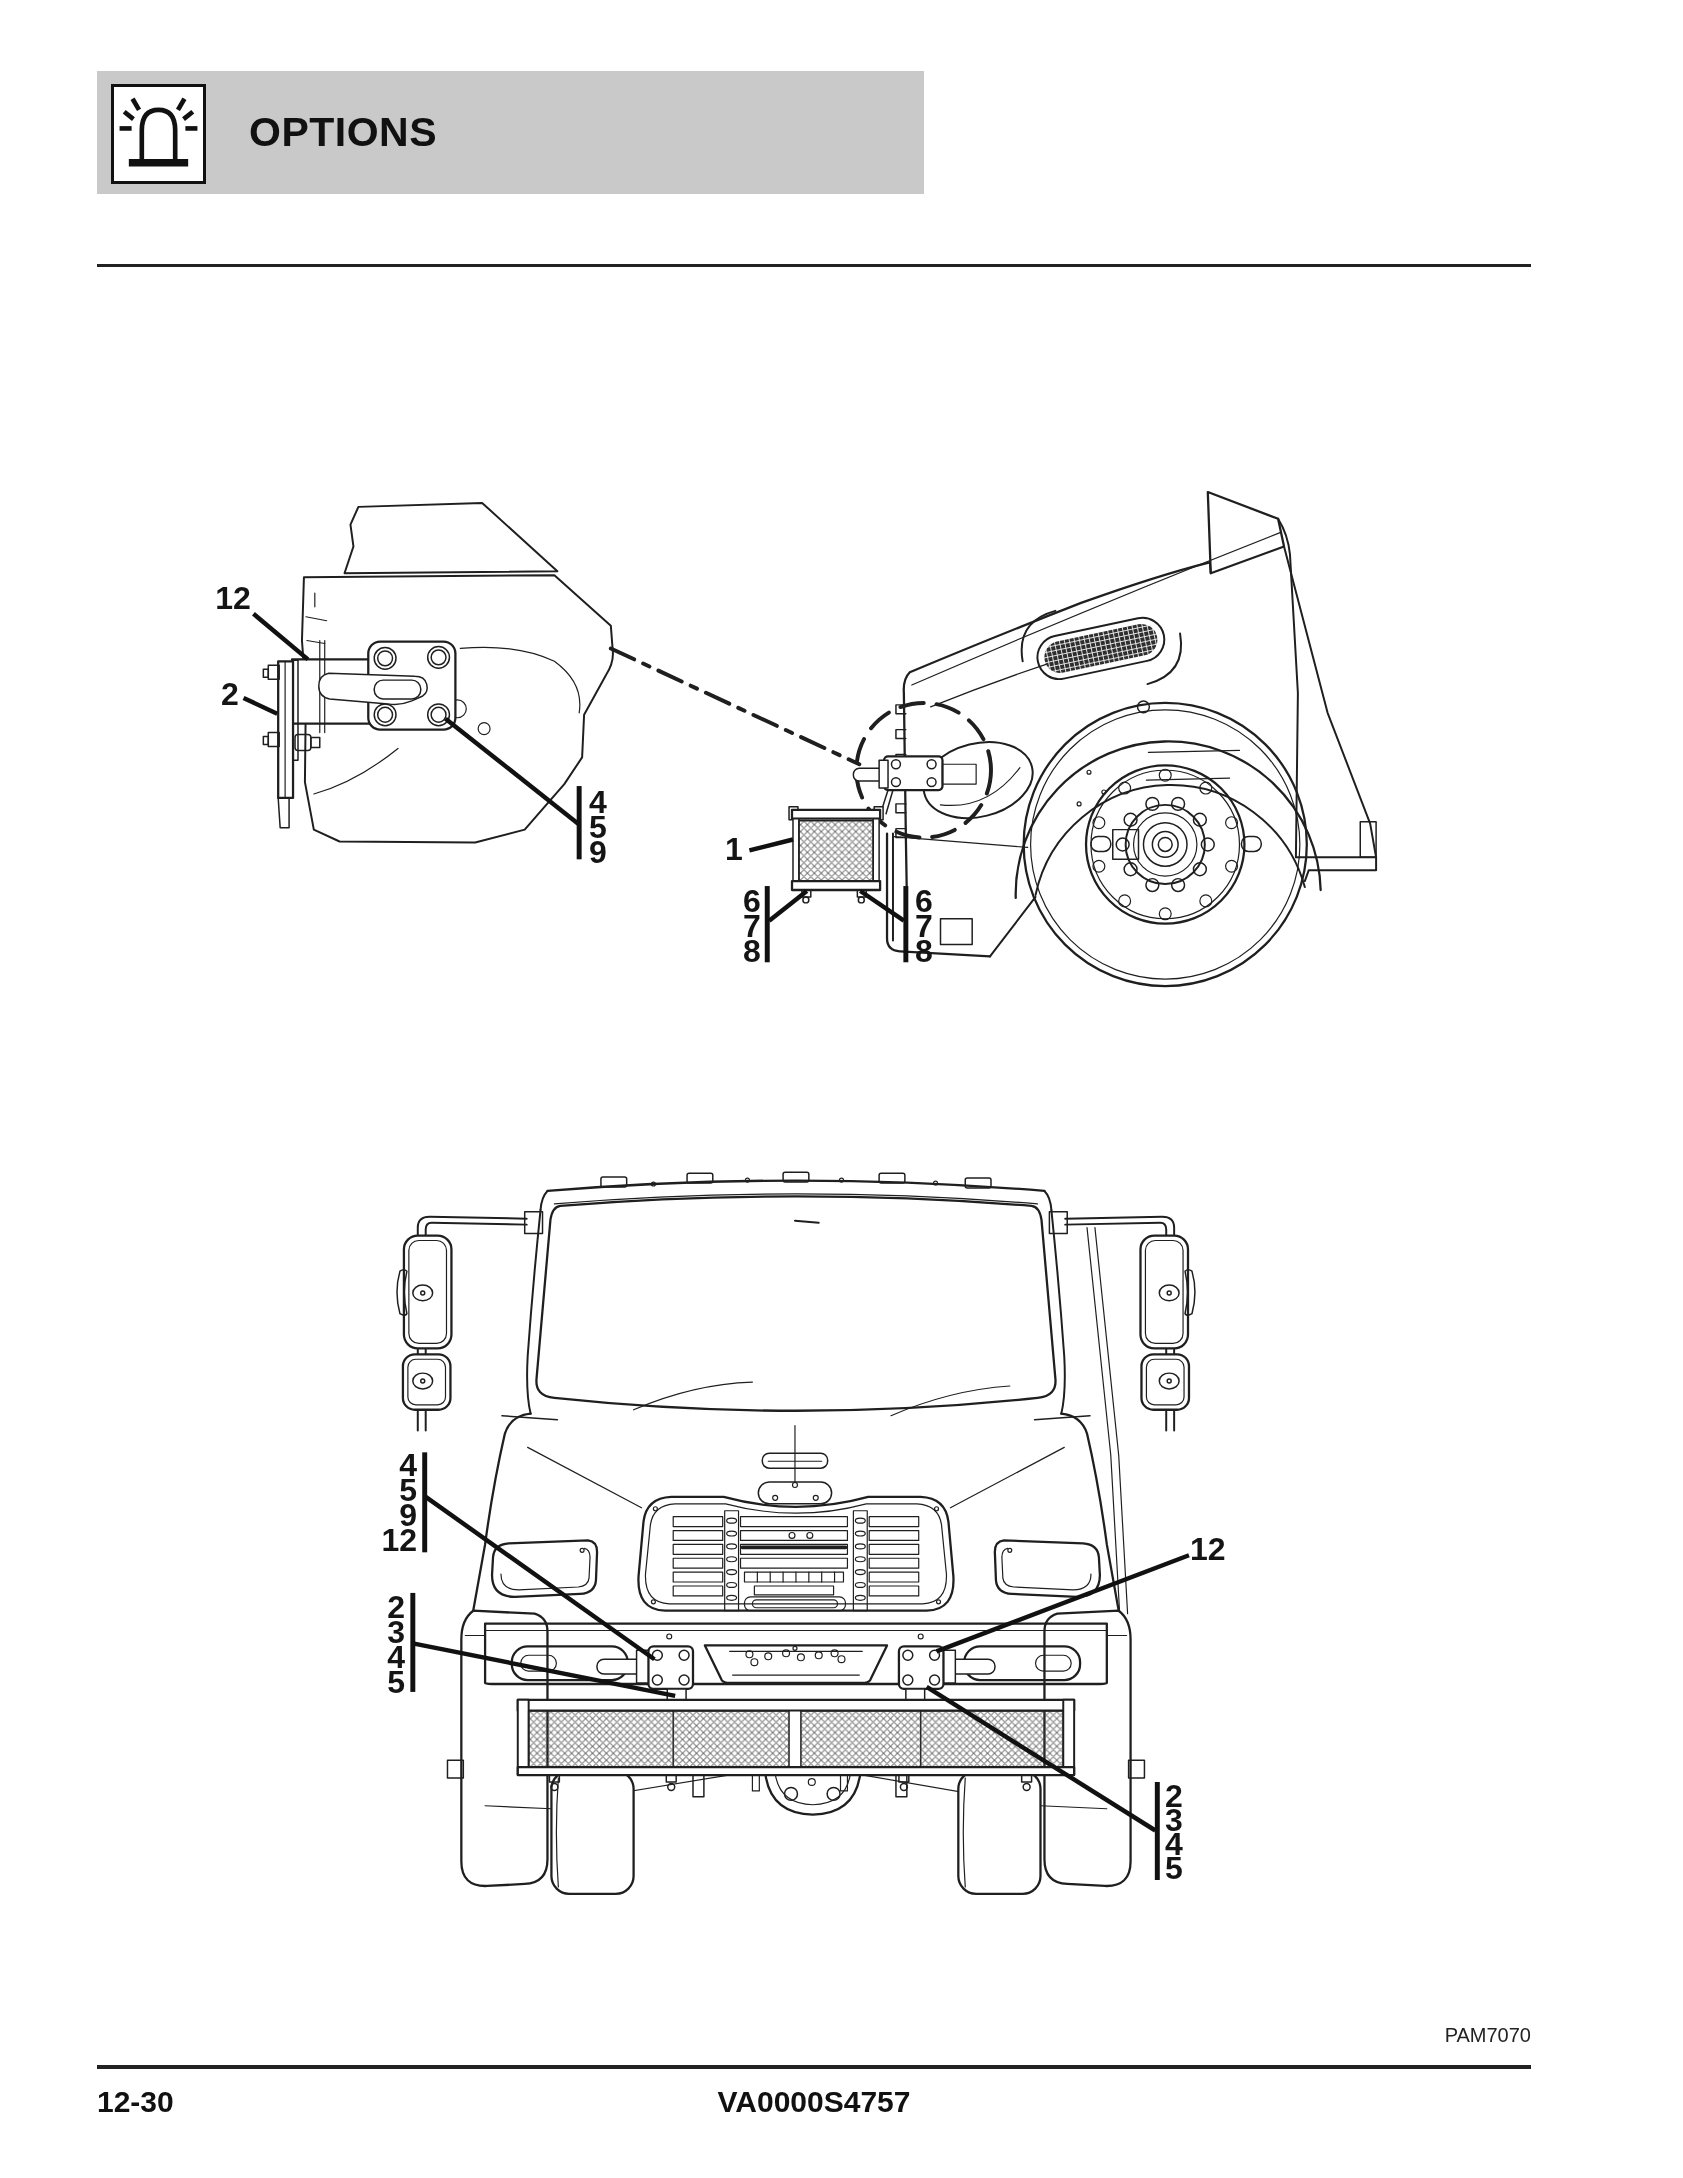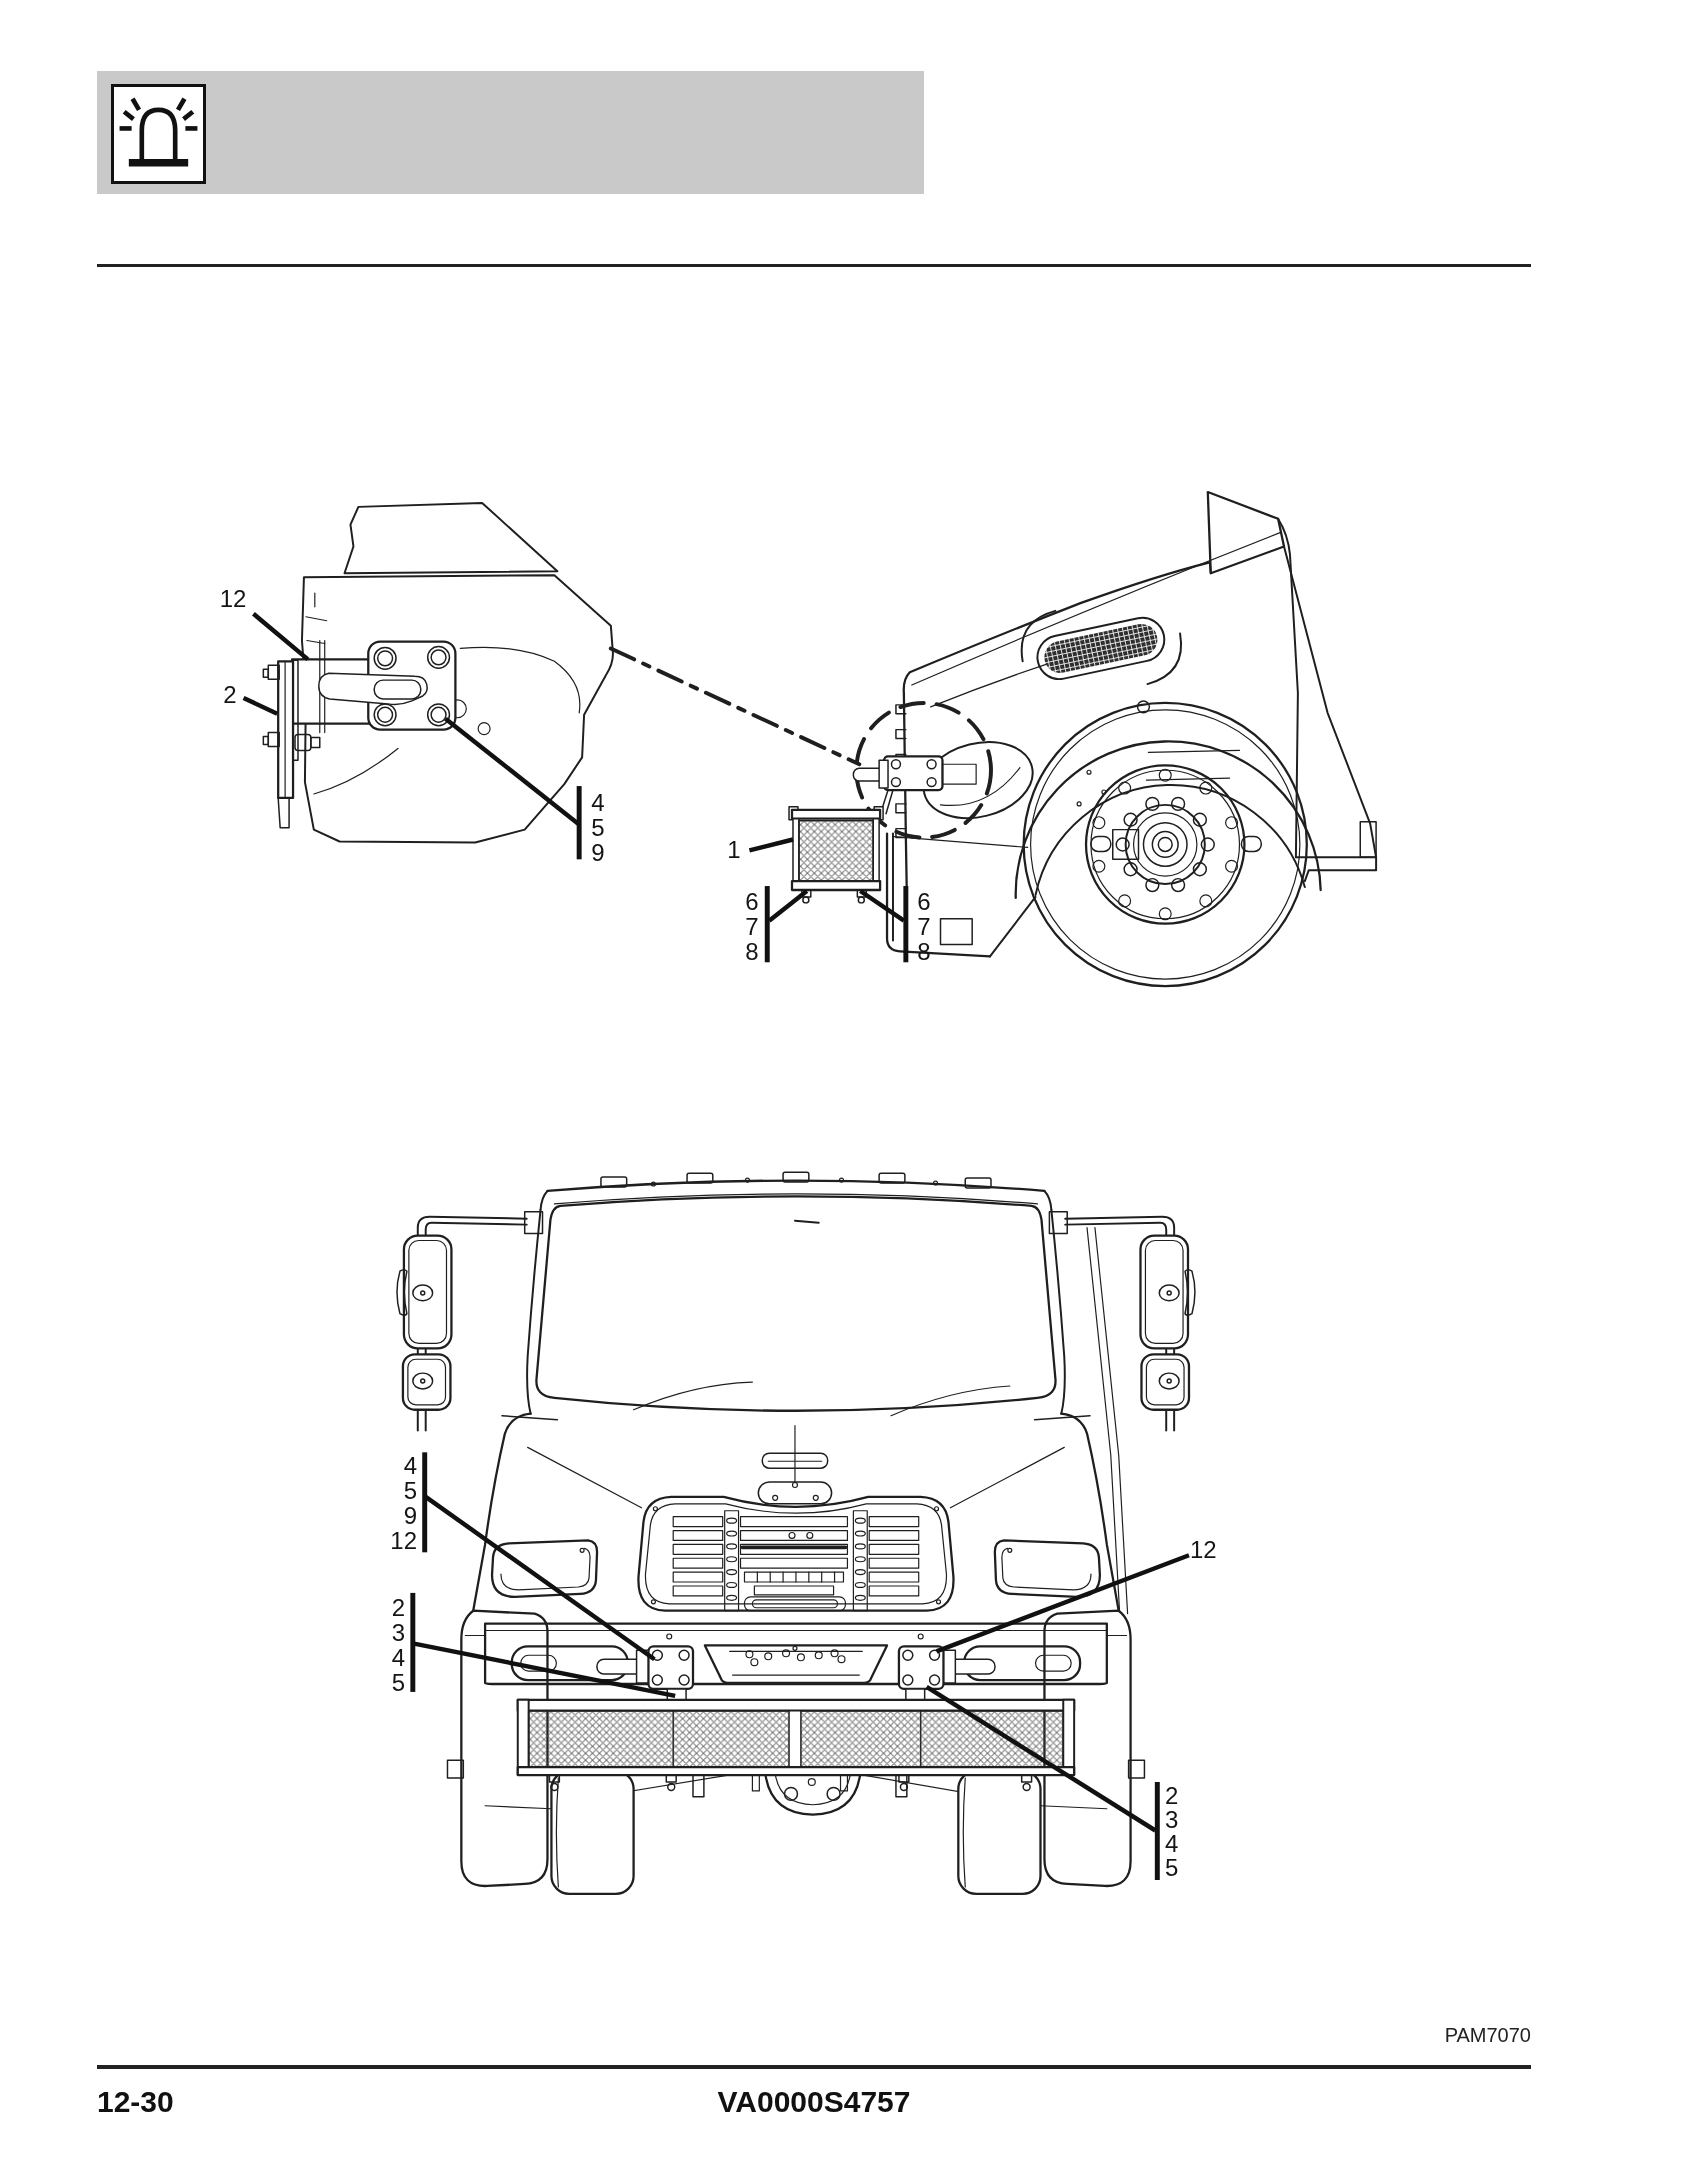--- a/index.html
+++ b/index.html
@@ -13,21 +13,21 @@
   .hdr-label{left:249px;top:71px;height:123px;line-height:123px;font-size:41px;font-weight:700;letter-spacing:0.5px;}
   .title{left:97px;top:224px;width:1434px;text-align:center;font-size:33px;font-weight:700;}
   .rule{left:97px;width:1434px;background:#222;}
   .title-rule{top:264px;height:3px;}
   .foot-rule{top:2065px;height:4px;}
   .pam{top:2024px;left:97px;width:1434px;text-align:right;font-size:20px;font-weight:400;color:#222;}
   .foot{top:2085px;font-size:30px;font-weight:700;}
   .foot-left{left:97px;}
   .foot-center{left:97px;width:1434px;text-align:center;}
   .foot-right{left:97px;width:1434px;text-align:center;}
-  .callout{font-size:24px;font-weight:400;color:#151515;line-height:25px;}
+  .callout{font-size:32px;font-weight:700;color:#151515;line-height:25px;}
   .callout div{text-align:inherit;}
   svg.art{position:absolute;left:0;top:0;width:1683px;height:2178px;}
   .g-art{stroke:#1f1f1f;fill:none;stroke-width:2;stroke-linecap:round;stroke-linejoin:round;}
   .lead{stroke:#111;stroke-width:4.5;stroke-linecap:butt;}
   .cbar{stroke:#111;stroke-width:5;stroke-linecap:butt;}
   .thin{stroke-width:1.2;}
   .med{stroke-width:1.5;}
   .bold{stroke-width:2.3;}
   .wfill{fill:#ffffff;}
 </style>
@@ -44,20 +44,21 @@
         <path d="M16,81 L80,81" stroke-width="8"></path>
         <path d="M20,12 L27,24"></path>
           <path d="M11,26 L21,34"></path>
           <path d="M6,44 L19,44"></path>
         <path d="M76,12 L69,24"></path>
           <path d="M85,26 L75,34"></path>
           <path d="M90,44 L77,44"></path>
       </g>
     </svg>
   </div>
+  <div class="abs hdr-label">OPTIONS</div>
 
   <div class="abs rule title-rule"></div>
 
   <svg class="art" viewBox="0 0 1700 2200">
     <defs>
       <pattern id="mesh" width="7" height="7" patternUnits="userSpaceOnUse">
         <path d="M0,3.5 L3.5,0 L7,3.5 L3.5,7 Z" fill="none" stroke="#444" stroke-width="1"></path>
       </pattern>
       <pattern id="meshDark" width="5" height="5" patternUnits="userSpaceOnUse">
         <rect width="5" height="5" fill="#2e2e2e"></rect>

